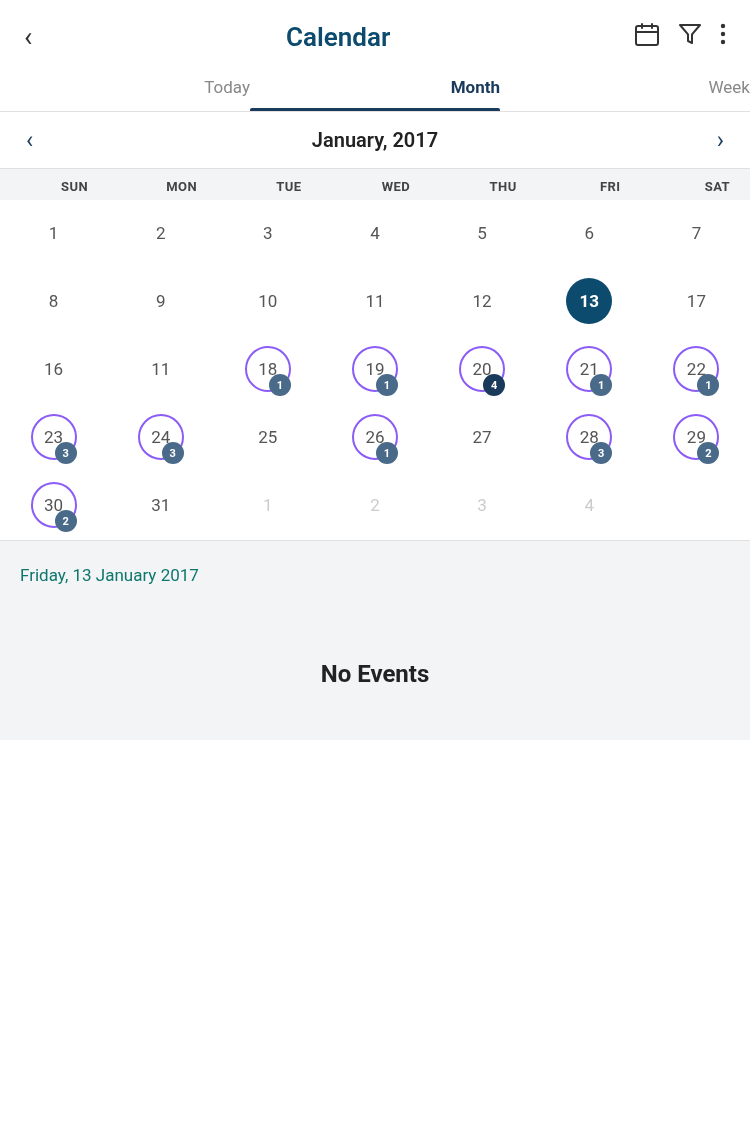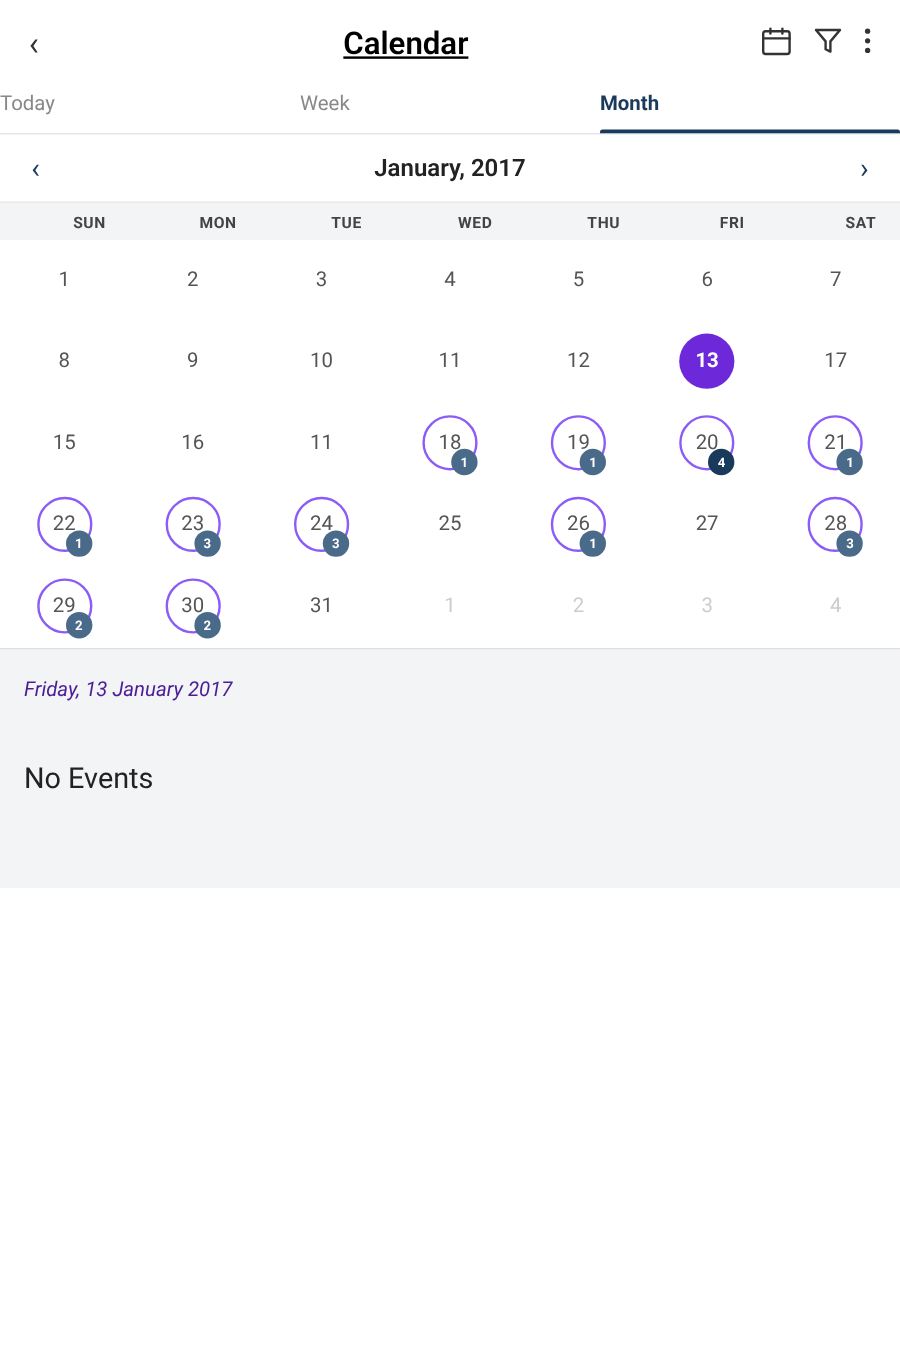--- a/index.html
+++ b/index.html
@@ -6,31 +6,31 @@
     body { font-family: -apple-system, BlinkMacSystemFont, 'Segoe UI', Roboto, sans-serif; background: #fff; width: 750px; min-height: 1134px; overflow-x: hidden; }
 
     
     .header {
       display: flex; align-items: center; justify-content: space-between;
       padding: 20px 24px 10px;
       background: #fff;
     }
     .header-left { display: flex; align-items: center; }
     .back-btn { font-size: 28px; color: #333; cursor: pointer; margin-right: 10px; }
-    .header-title { font-size: 26px; font-weight: 600; color: #000000; text-align: center; flex: 1; text-decoration: underline; }
+    .header-title { font-size: 26px; font-weight: 600; color: #0c4a6e; text-align: center; flex: 1; }
     .header-icons { display: flex; align-items: center; gap: 18px; }
     .header-icon { font-size: 22px; color: #333; cursor: pointer; }
 
     
     .tabs {
       display: flex; border-bottom: 1px solid #e0e0e0;
       padding: 0 0;
     }
     .tab {
-      flex: 1; text-align: left; padding: 14px 0;
+      flex: 1; text-align: right; padding: 14px 0;
       font-size: 17px; color: #888; cursor: pointer; position: relative;
     }
     .tab.active {
       color: #1a3a5c; font-weight: 700;
     }
     .tab.active::after {
       content: ''; position: absolute; bottom: 0; left: 0; right: 0;
       height: 3px; background: #1a3a5c; border-radius: 2px 2px 0 0;
     }
 
@@ -65,42 +65,42 @@
     }
     .date-circle {
       width: 46px; height: 46px; border-radius: 50%;
       display: flex; align-items: center; justify-content: center;
       font-size: 17px; color: #aaa; position: relative;
       cursor: pointer;
     }
     .date-circle.current-month { color: #555; }
     .date-circle.other-month { color: #ccc; }
     .date-circle.today {
-      background: #6d28d9; color: #fff; font-weight: 700;
+      background: #0c4a6e; color: #fff; font-weight: 700;
     }
     .date-circle.has-ring {
       border: 2px solid #8b5cf6;
       color: #555;
     }
     .badge {
       width: 22px; height: 22px; border-radius: 50%;
       background: #4a6a8a;
       color: #fff; font-size: 11px; font-weight: 700;
       display: flex; align-items: center; justify-content: center;
       position: absolute; bottom: -6px; right: -2px;
     }
     .badge.badge-4 { background: #1a3a5c; }
 
     
     .bottom-section {
       background: #f2f4f6; padding: 24px 20px 0; min-height: 200px;
       border-top: 1px solid #e0e0e0;
     }
-    .selected-date { font-size: 17px; color: #4c1d95; margin-bottom: 20px; font-style: italic; }
-    .no-events { font-size: 24px; font-weight: 400; color: #222; padding: 30px 0; }
+    .selected-date { font-size: 17px; color: #0f766e; margin-bottom: 45px; }
+    .no-events { text-align: center; font-size: 24px; font-weight: 700; color: #222; padding: 30px 0; }
   </style>
 </head>
 <body>
 
 <div class="header">
   <div class="header-left">
     <span class="back-btn">‹</span>
   </div>
   <span class="header-title">Calendar</span>
   <div class="header-icons">
@@ -122,22 +122,22 @@
         <circle cx="3" cy="4" r="2.2"></circle>
         <circle cx="3" cy="12" r="2.2"></circle>
         <circle cx="3" cy="20" r="2.2"></circle>
       </svg>
     </span>
   </div>
 </div>
 
 <div class="tabs">
   <div class="tab">Today</div>
+  <div class="tab active">Month</div>
   <div class="tab">Week</div>
-  <div class="tab active">Month</div>
 </div>
 
 <div class="month-nav">
   <span class="nav-arrow" style="font-size:24px;color:#1a3a5c;">‹</span>
   <span class="month-nav-title">January, 2017</span>
   <span class="nav-arrow" style="font-size:24px;color:#1a3a5c;">›</span>
 </div>
 
 <div class="day-headers">
   <span class="day-header">SUN</span>
@@ -186,23 +186,20 @@
     <div class="cal-cell">
       <div class="date-circle current-month">12</div>
     </div>
     <div class="cal-cell">
       <div class="date-circle today">13</div>
     </div>
     <div class="cal-cell">
       <div class="date-circle current-month">17</div>
     </div>
     <div class="cal-cell">
-      <div class="date-circle current-month">15</div>
-    </div>
-    <div class="cal-cell">
       <div class="date-circle current-month">16</div>
     </div>
     <div class="cal-cell">
       <div class="date-circle current-month">11</div>
     </div>
     <div class="cal-cell">
       <div class="date-circle current-month has-ring">18<span class="badge">1</span></div>
     </div>
     <div class="cal-cell">
       <div class="date-circle current-month has-ring">19<span class="badge">1</span></div>

